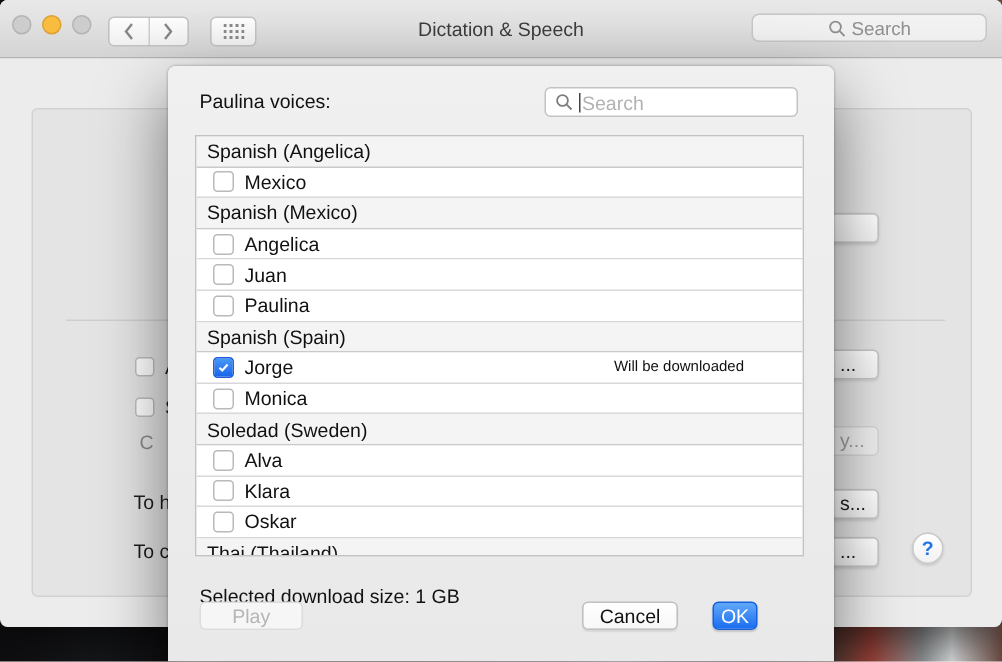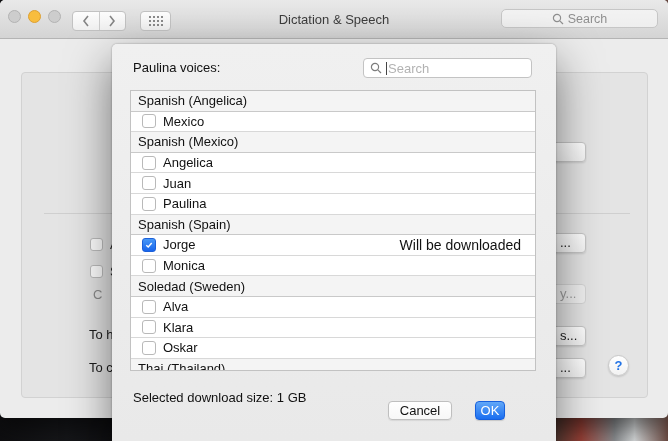--- a/index.html
+++ b/index.html
@@ -78,21 +78,21 @@
   .ssearch span{font-size:13px;color:#b2b2b2;}
   .vlist{position:absolute;left:18px;top:46px;width:406px;height:281px;box-sizing:border-box;
     background:#fff;border:1px solid #c2c2c2;overflow:hidden;}
   .row{height:20.6px;box-sizing:border-box;display:flex;align-items:center;font-size:13px;color:#111;}
   .row.header{background:#f4f4f4;border-bottom:1px solid #c9c9c9;padding-left:7px;}
   .row.voice{background:#fff;border-bottom:1px solid #d8d8d8;padding-left:11px;}
   .cb{width:14px;height:14px;box-sizing:border-box;background:#fff;border:1px solid #b9b9b9;border-radius:3px;
     margin-right:7px;flex:0 0 auto;display:flex;align-items:center;justify-content:center;}
   .cb.checked{background:linear-gradient(#4798f7,#1865ec);border-color:#1c60d9;}
   .vname{flex:1 1 auto;}
-  .vnote{font-size:14px;color:#111;margin-right:14px;}
+  .vnote{font-size:10px;color:#111;margin-right:39px;}
   .dlinfo{position:absolute;left:21px;top:332px;font-size:13px;color:#111;margin-top:14px;}
   .btn{position:absolute;box-sizing:border-box;border-radius:4px;font-size:13px;text-align:center;padding:0;
     font-family:"Liberation Sans",sans-serif;}
   .btn-play{left:21px;top:357px;width:69px;height:19px;background:#f6f6f6;border:1px solid #dcdcdc;color:#b5b5b5;line-height:17px;}
   .btn-cancel{left:276px;top:357px;width:64px;height:19px;background:linear-gradient(#ffffff,#f7f7f7);border:1px solid #bfbfbf;color:#111;line-height:17px;box-shadow:0 1px 1px rgba(0,0,0,.08);}
   .btn-ok{left:363px;top:357px;width:30px;height:19px;background:linear-gradient(#62a8f8,#1a6ef0);border:1px solid #1760dd;color:#fff;line-height:17px;box-shadow:0 1px 1px rgba(0,0,0,.15);}
 </style>
 </head>
 <body>
 
@@ -224,15 +224,16 @@
       <div class="row voice">
         <span class="cb"></span>
         <span class="vname">Oskar</span>
       </div>
       <div class="row header">
         <span>Thai (Thailand)</span>
       </div>
     </div>
 
   <div class="dlinfo">Selected download size: 1 GB</div>
+  <button class="btn btn-play">Play</button>
   <button class="btn btn-cancel">Cancel</button>
   <button class="btn btn-ok">OK</button>
 </div>
 
 </body></html>

